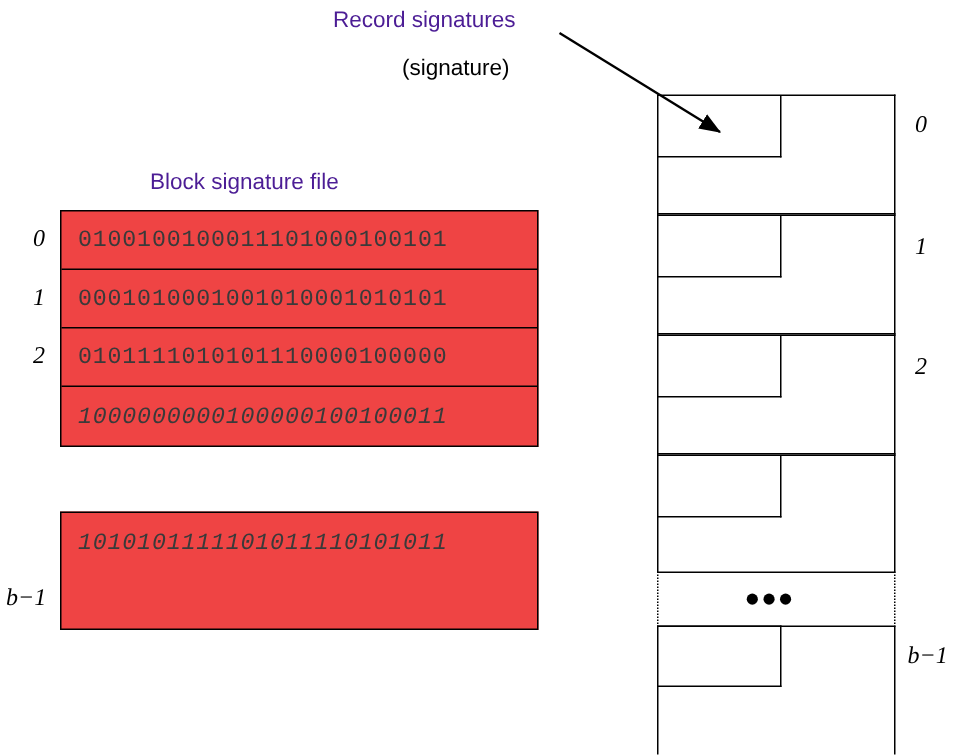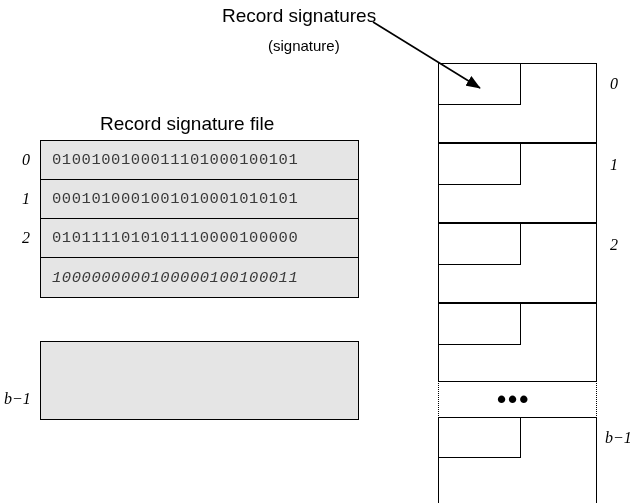--- a/index.html
+++ b/index.html
@@ -9,22 +9,22 @@
     font-family:"Liberation Sans", sans-serif;
     color:#000000;
     overflow:hidden;
   }
   #canvas{position:relative;width:641px;height:503px;}
 
   
   .title{
     position:absolute;
     font-family:"Liberation Sans", sans-serif;
-    font-size:19px;
-    color:#000000;
+    font-size:15px;
+    color:#4c1d95;
     white-space:nowrap;
     line-height:1;
   }
   .subtitle{
     position:absolute;
     font-family:"Liberation Sans", sans-serif;
     font-size:15px;
     color:#000;
     white-space:nowrap;
     line-height:1;
@@ -37,21 +37,21 @@
     color:#000;
     white-space:nowrap;
     line-height:1;
   }
 
   
   .sigtable{
     position:absolute;
     border:1.5px solid #000;
     box-sizing:border-box;
-    background:#e5e5e5;
+    background:#ef4444;
   }
   .sigrow{
     box-sizing:border-box;
     height:39px;
     border-bottom:1.2px solid #000;
     display:flex;
     align-items:center;
     padding-left:11px;
   }
   .sigrow:last-child{border-bottom:none;font-style:italic;}
@@ -104,21 +104,21 @@
   svg.overlay{position:absolute;left:0;top:0;width:641px;height:503px;pointer-events:none;}
 </style>
 </head>
 <body>
 
 <div id="canvas">
 
   <div class="title" style="left:222px;top:6px;">Record signatures</div>
   <div class="subtitle" style="left:268px;top:38px;">(signature)</div>
 
-  <div class="title" style="left:100px;top:114px;">Record signature file</div>
+  <div class="title" style="left:100px;top:114px;">Block signature file</div>
 
 
   <div class="idx" style="left:22px;top:152px;">0</div>
   <div class="idx" style="left:22px;top:191px;">1</div>
   <div class="idx" style="left:22px;top:230px;">2</div>
 
   <div class="sigtable" style="left:40px;top:140px;width:319px;height:158px;">
     <div class="sigrow">
       <span class="sigbits">0100100100011101000100101</span>
     </div>
@@ -129,20 +129,23 @@
       <span class="sigbits">0101111010101110000100000</span>
     </div>
     <div class="sigrow">
       <span class="sigbits">1000000000100000100100011</span>
     </div>
   </div>
 
   <div class="idx" style="left:4px;top:391px;">b−1</div>
 
   <div class="sigtable" style="left:40px;top:341px;width:319px;height:79px;">
+    <div class="sigrow">
+      <span class="sigbits">1010101111101011110101011</span>
+    </div>
   </div>
 
   <div class="dfouter" style="left:438px;top:63px;width:159px;height:319px;"></div>
 
   <div class="dfblock" style="left:438px;top:63px;width:159px;height:80px;">
     <div class="recsig" style="width:83px;height:41px;"></div>
   </div>
 
   <div class="dfblock" style="left:438px;top:143px;width:159px;height:80px;">
     <div class="recsig" style="width:83px;height:41px;"></div>

